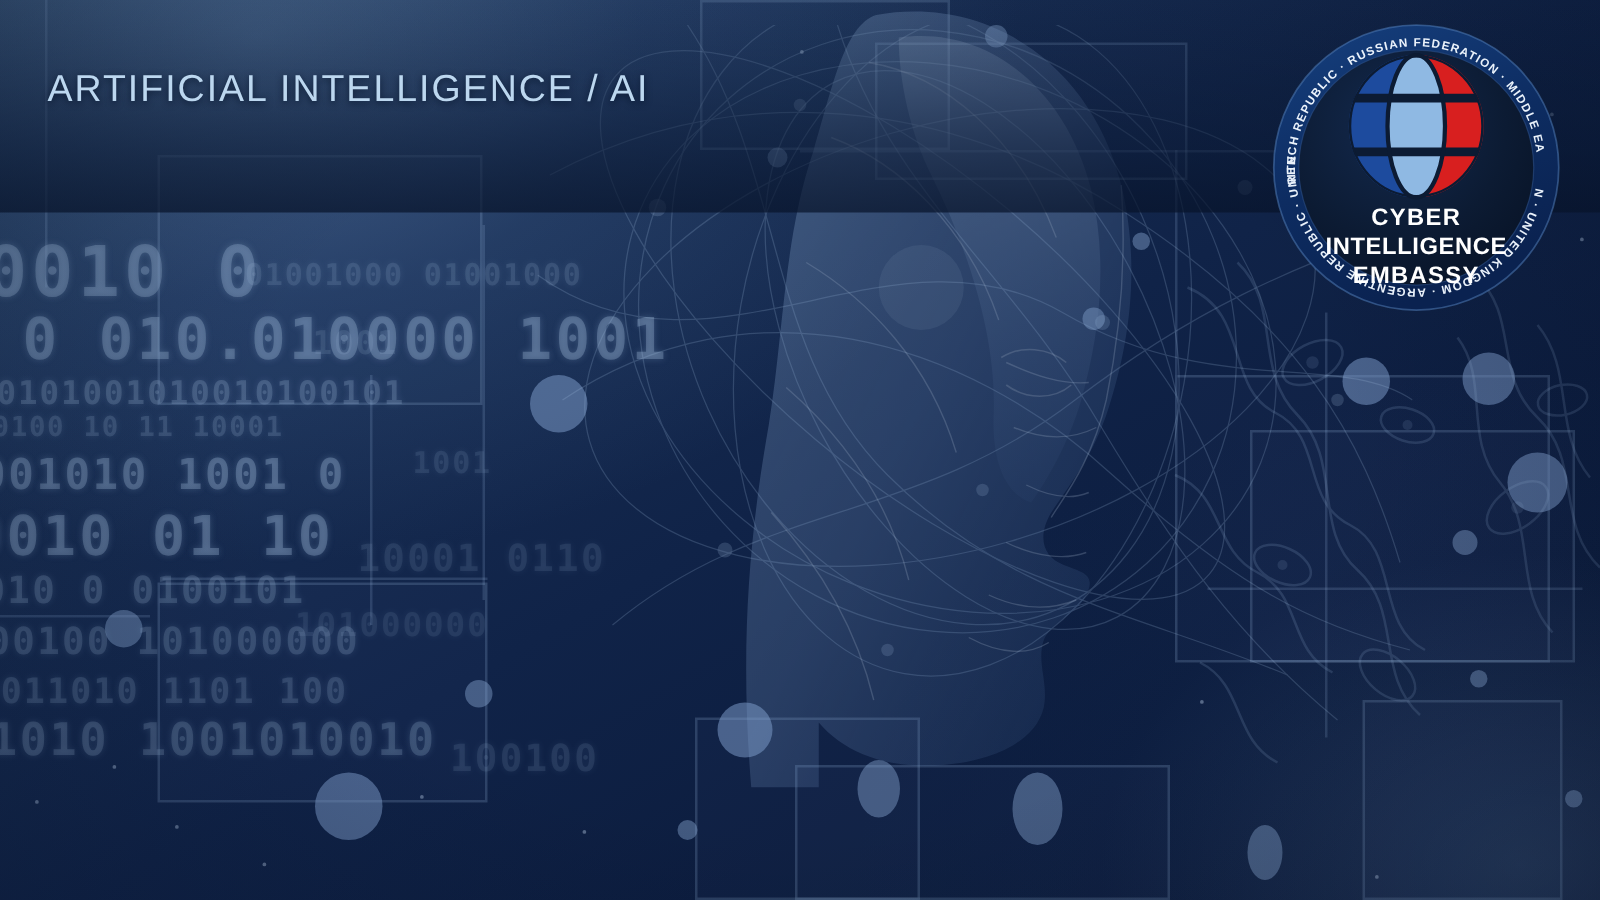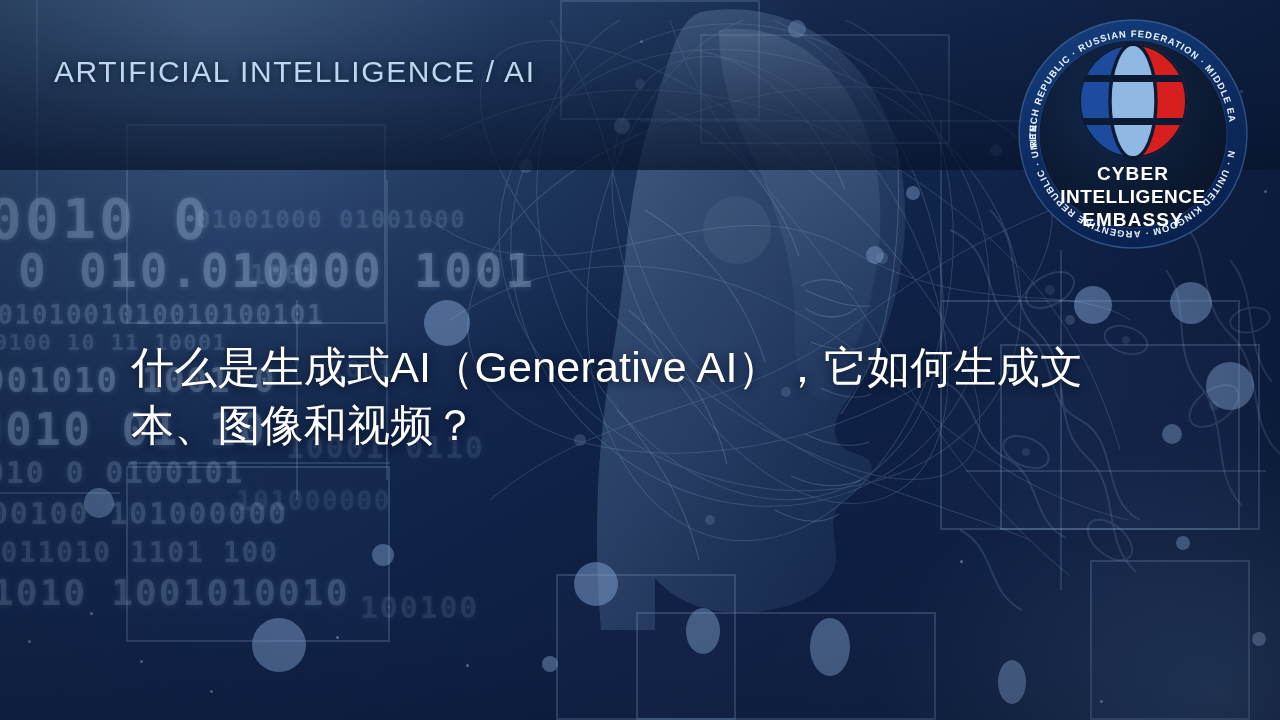--- a/index.html
+++ b/index.html
@@ -78,21 +78,21 @@
     background:radial-gradient(ellipse 1100px 760px at 50% 50%, rgba(0,0,0,0) 40%, rgba(4,12,30,0.42) 100%);
   }
   .bottom-shade {
     position:absolute; left:0; right:0; bottom:0; height:170px;
     background:linear-gradient(to bottom, rgba(8,22,48,0) 0%, rgba(8,22,48,0.55) 70%, rgba(7,19,42,0.72) 100%);
   }
 
   
   .kicker {
     position:absolute;
-    left:54px; top:55px;
+    left:38px; top:55px;
     font-size:30px;
     letter-spacing:1.6px;
     color:#bcd7ef;
     font-weight:400;
     text-shadow:0 1px 6px rgba(4,16,38,0.75);
     white-space:nowrap;
   }
 
   .title {
     position:absolute;
@@ -308,21 +308,20 @@
           <circle cx="196" cy="140" r="4"></circle>
       </g>
     </svg>
   </div>
 
   <div class="bg-layer vignette"></div>
   <div class="bg-layer bottom-shade"></div>
 
   <div class="kicker">ARTIFICIAL INTELLIGENCE / AI</div>
 
-  <h1 class="title">什么是生成式AI（Generative AI），它如何生成文本、图像和视频？</h1>
 
 
   <div class="logo">
     <svg viewBox="0 0 234 234" aria-hidden="true">
       <defs>
         <path id="ringTop" d="M 117,117 m -97,0 a 97,97 0 1 1 194,0" transform="rotate(-8 117 117)"></path>
         <path id="ringBottom" d="M 117,117 m 97,0 a 97,97 0 1 1 -194,0" transform="rotate(8 117 117)"></path>
         <radialGradient id="discGrad" cx="40%" cy="32%" r="78%">
           <stop offset="0%" stop-color="#13294d"></stop>
           <stop offset="62%" stop-color="#0c1b33"></stop>

